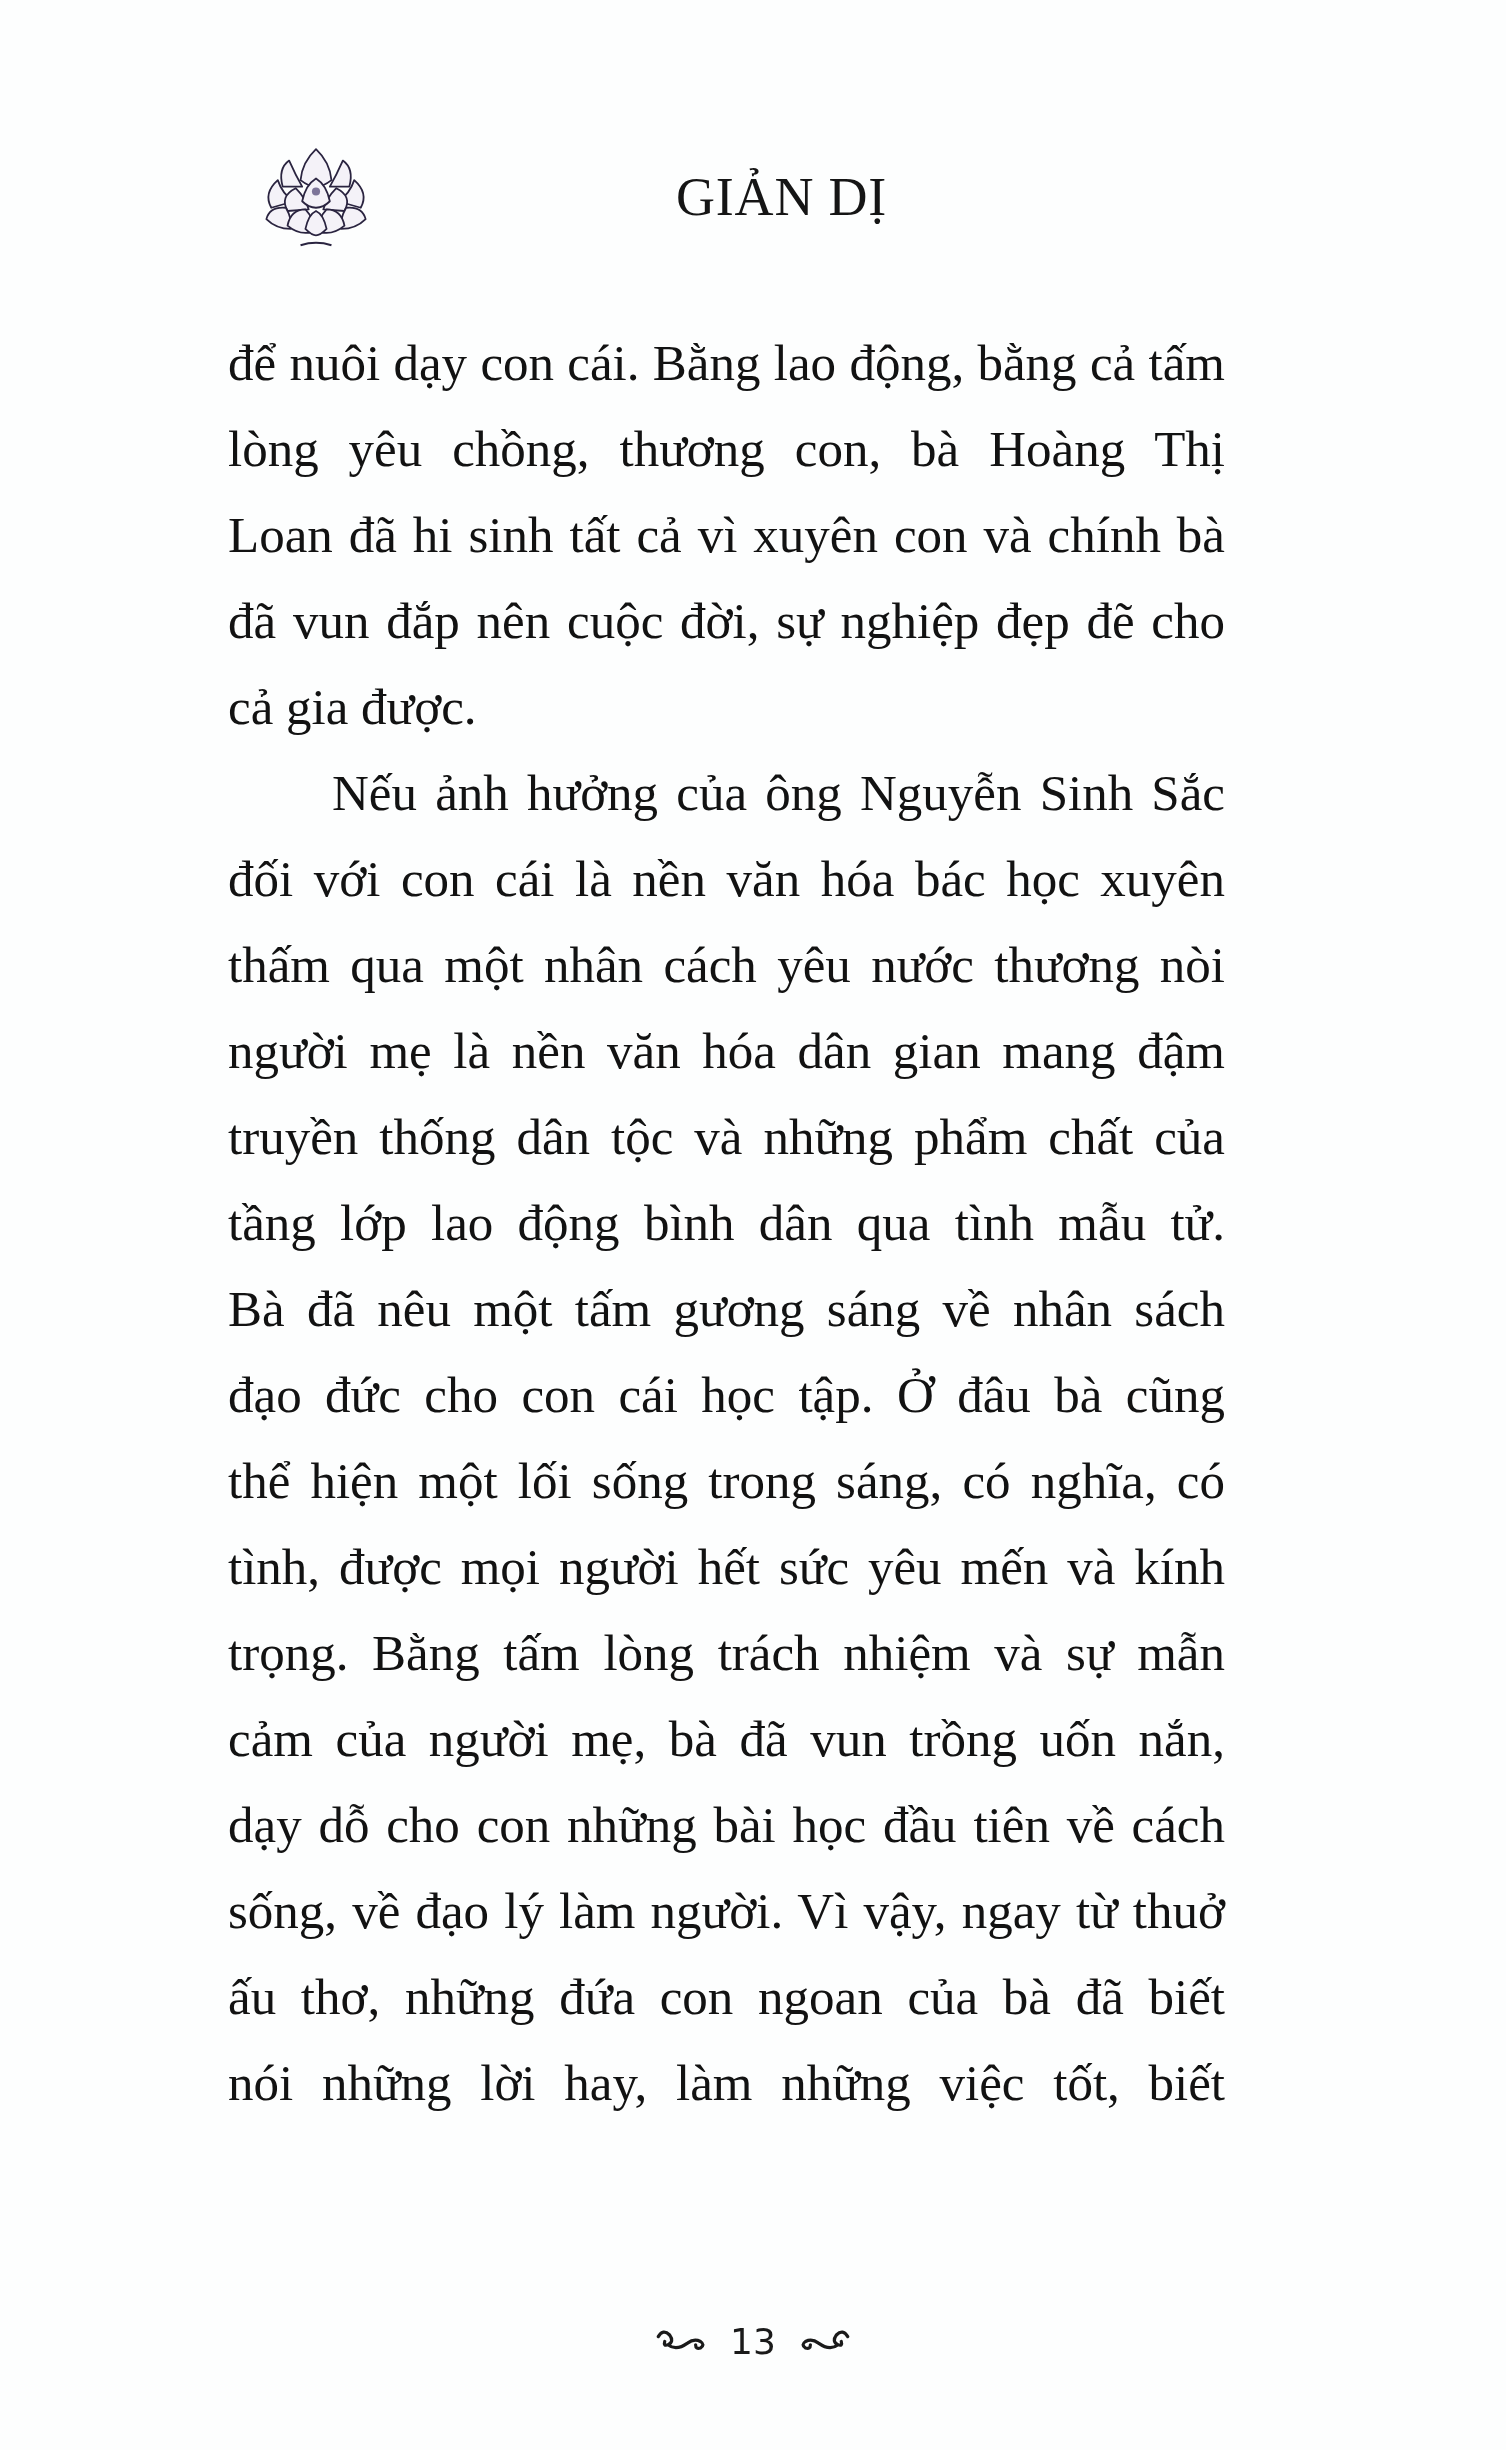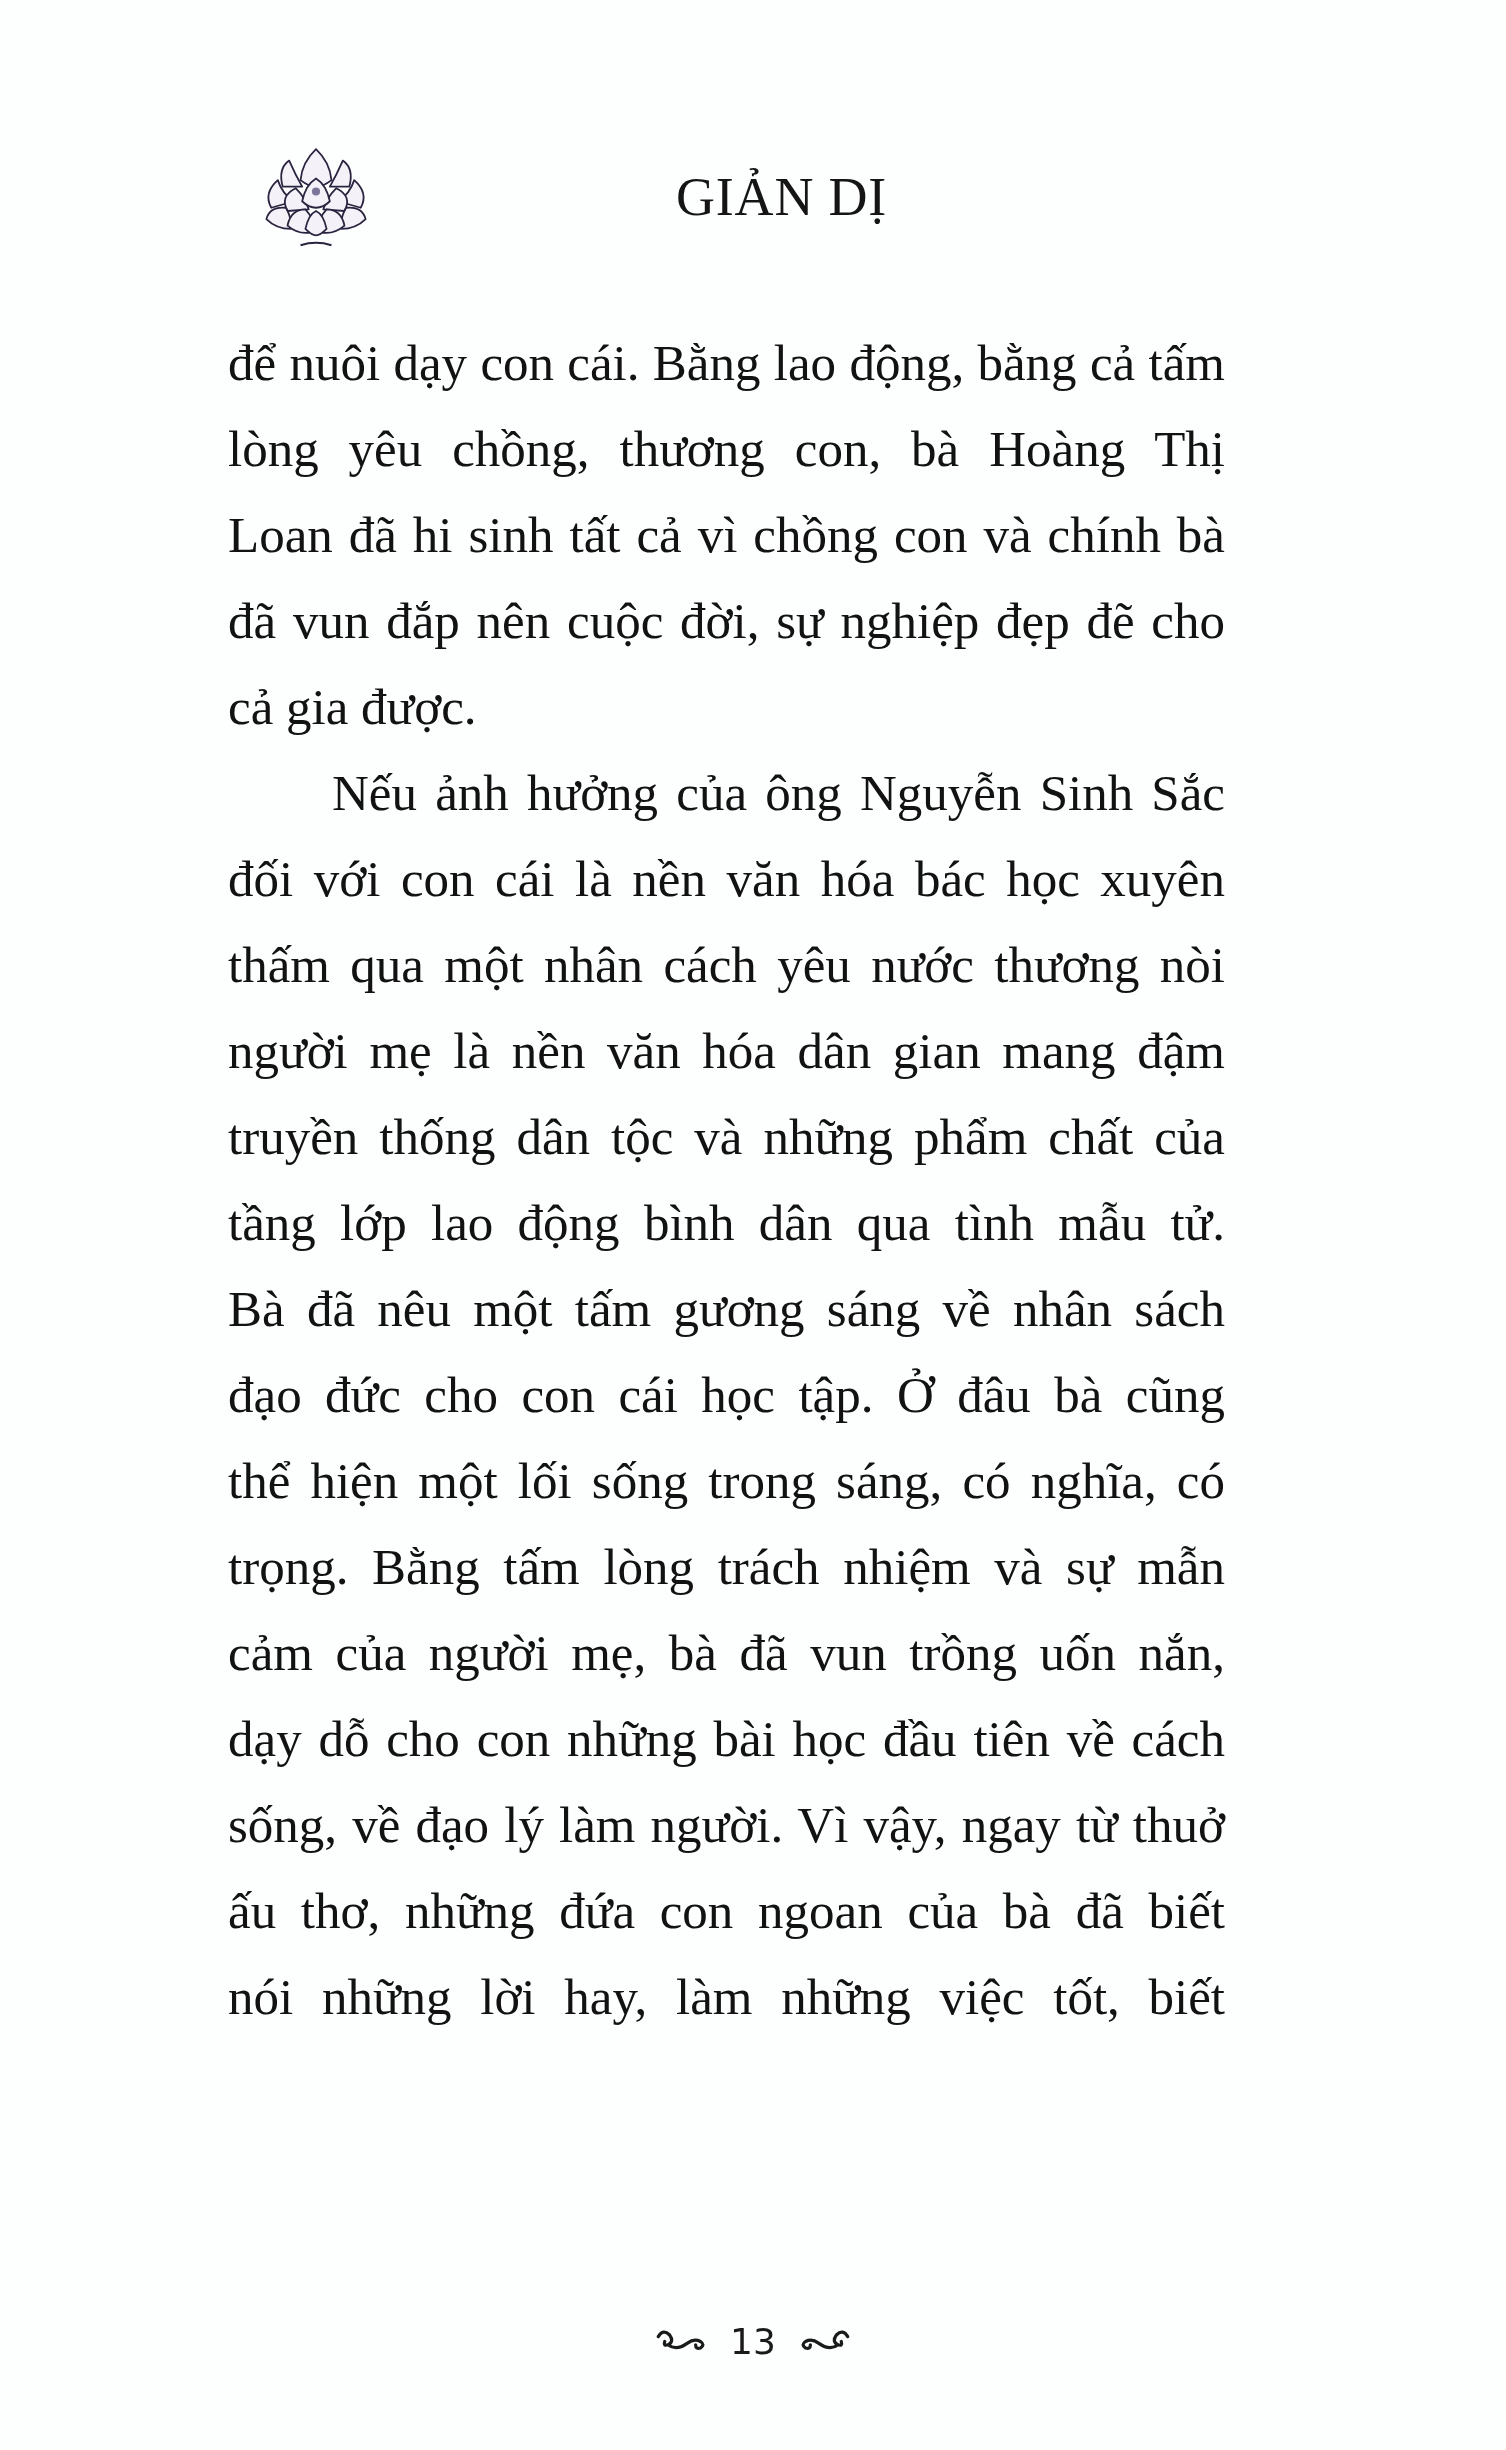--- a/index.html
+++ b/index.html
@@ -121,33 +121,34 @@
       <circle cx="75" cy="58" r="5" fill="#4a4070" opacity="0.7"></circle>
       <path d="M56 124 Q75 118 94 124" fill="none" stroke="#2a2440" stroke-width="2.5"></path>
     </svg>
     <div class="header-title">GIẢN DỊ</div>
   </div>
 
   <div class="body-text">
 
     <span class="line">để nuôi dạy con cái. Bằng lao động, bằng cả tấm</span>
     <span class="line">lòng yêu chồng, thương con, bà Hoàng Thị</span>
-    <span class="line">Loan đã hi sinh tất cả vì chồng con và chính bà</span>
+    <span class="line">Loan đã hi sinh tất cả vì xuyên con và chính bà</span>
     <span class="line">đã vun đắp nên cuộc đời, sự nghiệp đẹp đẽ cho</span>
     <span class="line last">cả gia được.</span>
 
     <span class="line indent">Nếu ảnh hưởng của ông Nguyễn Sinh Sắc</span>
     <span class="line">đối với con cái là nền văn hóa bác học xuyên</span>
     <span class="line">thấm qua một nhân cách yêu nước thương nòi</span>
     <span class="line">người mẹ là nền văn hóa dân gian mang đậm</span>
     <span class="line">truyền thống dân tộc và những phẩm chất của</span>
     <span class="line">tầng lớp lao động bình dân qua tình mẫu tử.</span>
     <span class="line">Bà đã nêu một tấm gương sáng về nhân sách</span>
     <span class="line">đạo đức cho con cái học tập. Ở đâu bà cũng</span>
     <span class="line">thể hiện một lối sống trong sáng, có nghĩa, có</span>
+    <span class="line">tình, được mọi người hết sức yêu mến và kính</span>
     <span class="line">trọng. Bằng tấm lòng trách nhiệm và sự mẫn</span>
     <span class="line">cảm của người mẹ, bà đã vun trồng uốn nắn,</span>
     <span class="line">dạy dỗ cho con những bài học đầu tiên về cách</span>
     <span class="line">sống, về đạo lý làm người. Vì vậy, ngay từ thuở</span>
     <span class="line">ấu thơ, những đứa con ngoan của bà đã biết</span>
     <span class="line">nói những lời hay, làm những việc tốt, biết</span>
   </div>
 
   <div class="footer">
     <svg class="ornament" viewBox="0 0 64 40">

